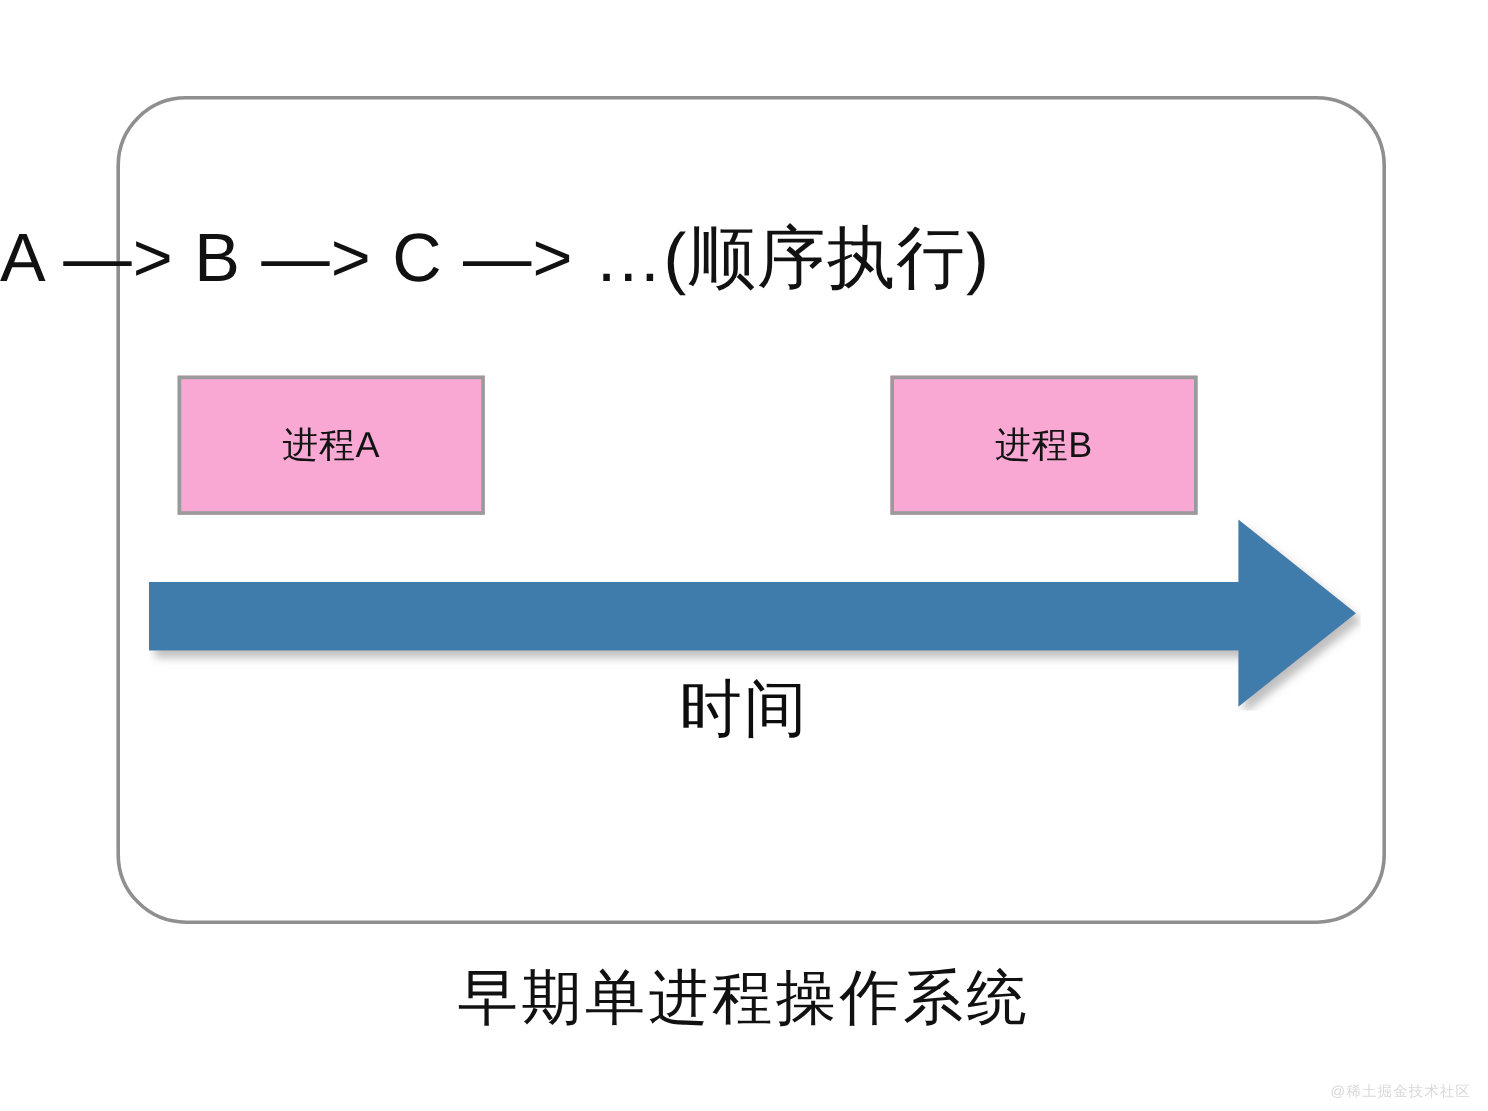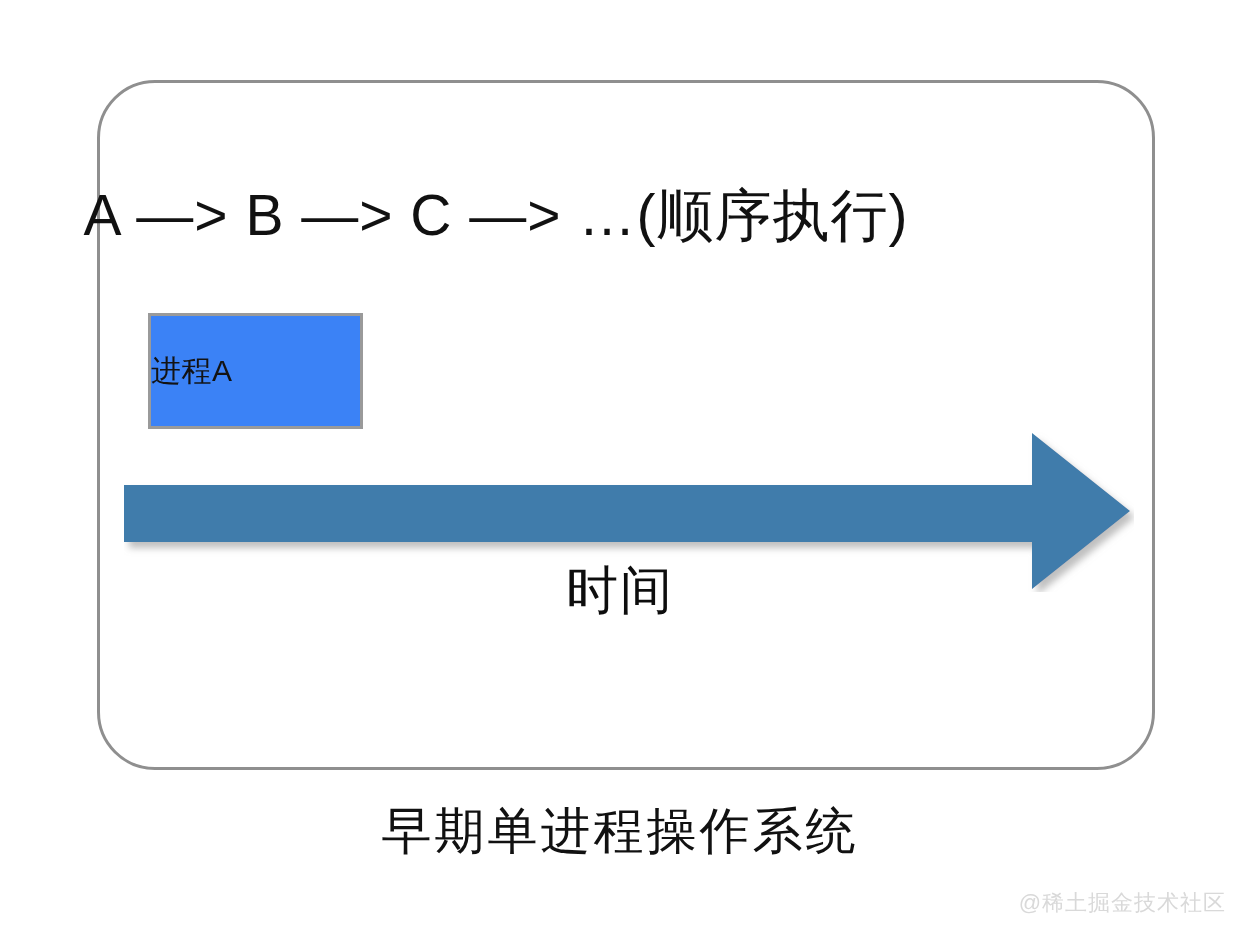--- a/index.html
+++ b/index.html
@@ -29,47 +29,46 @@
     box-sizing: border-box;
     background: #ffffff;
   }
 
   
   #sequence-formula {
     position: absolute;
     left: 0;
     top: 184px;
     width: 992px;
-    text-align: center;
     font-size: 57px;
     line-height: 1.1;
     letter-spacing: 1px;
     white-space: nowrap;
     color: #111111;
   }
 
   
   #process-row {
     position: absolute;
     left: 148px;
     top: 313px;
     width: 850px;
     height: 116px;
     display: flex;
     justify-content: space-between;
   }
   .process-box {
-    width: 215px;
+    width: 256px;
     height: 116px;
     border: 3px solid #9a9a9a;
     box-sizing: border-box;
-    background: #3b82f6;
+    background: #f9a8d4;
     display: flex;
     align-items: center;
-    justify-content: flex-start;
+    justify-content: center;
   }
   .process-box-label {
     font-size: 30px;
     color: #131313;
     letter-spacing: 0.5px;
   }
 
   
   #time-arrow {
     position: absolute;
@@ -106,39 +105,42 @@
     font-size: 50px;
     letter-spacing: 3px;
     color: #111111;
   }
 
   
   #watermark {
     position: absolute;
     right: 14px;
     bottom: 8px;
-    font-size: 22px;
+    font-size: 12px;
     color: #d9d9d9;
     letter-spacing: 1px;
     user-select: none;
   }
 </style>
 </head>
 <body>
 
 <div id="diagram-frame"></div>
 
 <div id="sequence-formula">A —&gt; B —&gt; C —&gt; …(顺序执行)</div>
 
 <div id="process-row">
 
   <div class="process-box">
     <span class="process-box-label">进程A</span>
   </div>
 
+  <div class="process-box">
+    <span class="process-box-label">进程B</span>
+  </div>
 
 
 </div>
 
 <div id="time-arrow">
   <svg viewBox="0 0 1010 162" xmlns="http://www.w3.org/2000/svg" aria-hidden="true">
     <defs>
       <filter id="arrowShadow" x="-10%" y="-10%" width="130%" height="130%">
         <feDropShadow dx="5" dy="6" stdDeviation="3.5" flood-color="#b4b4b4" flood-opacity="0.85"></feDropShadow>
       </filter>

